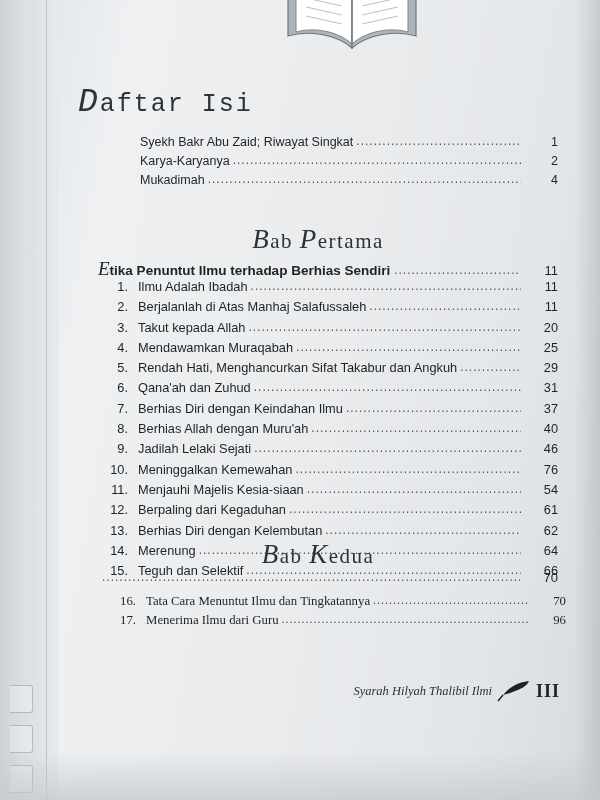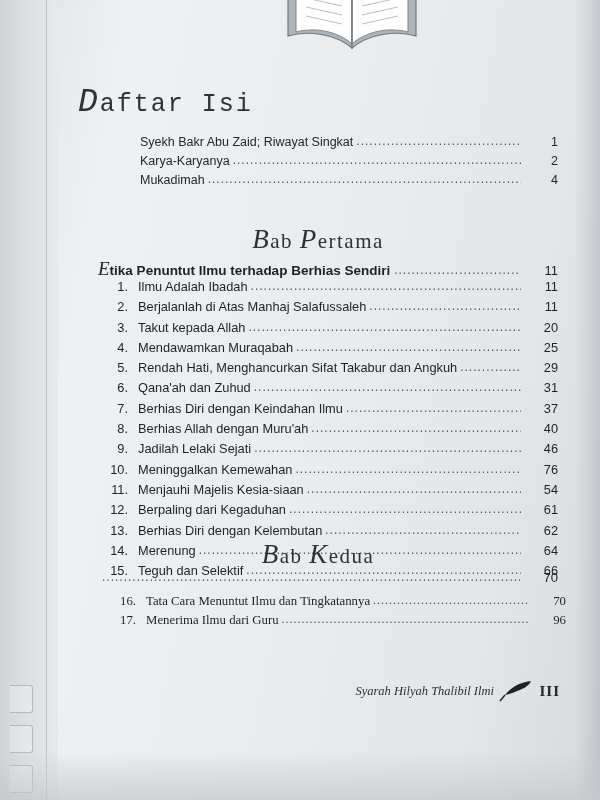--- a/index.html
+++ b/index.html
@@ -242,21 +242,21 @@
     font-size: 12.5px;
     color: #2b3135;
     font-style: italic;
   }
   .footer-glyph {
     width: 34px;
     height: 22px;
   }
   .footer-page {
     font-family: "Liberation Serif", serif;
-    font-size: 15px;
+    font-size: 18px;
     font-weight: bold;
     color: #20262a;
     letter-spacing: 1px;
     min-width: 22px;
     text-align: right;
   }
 </style>
 </head>
 <body>
 

